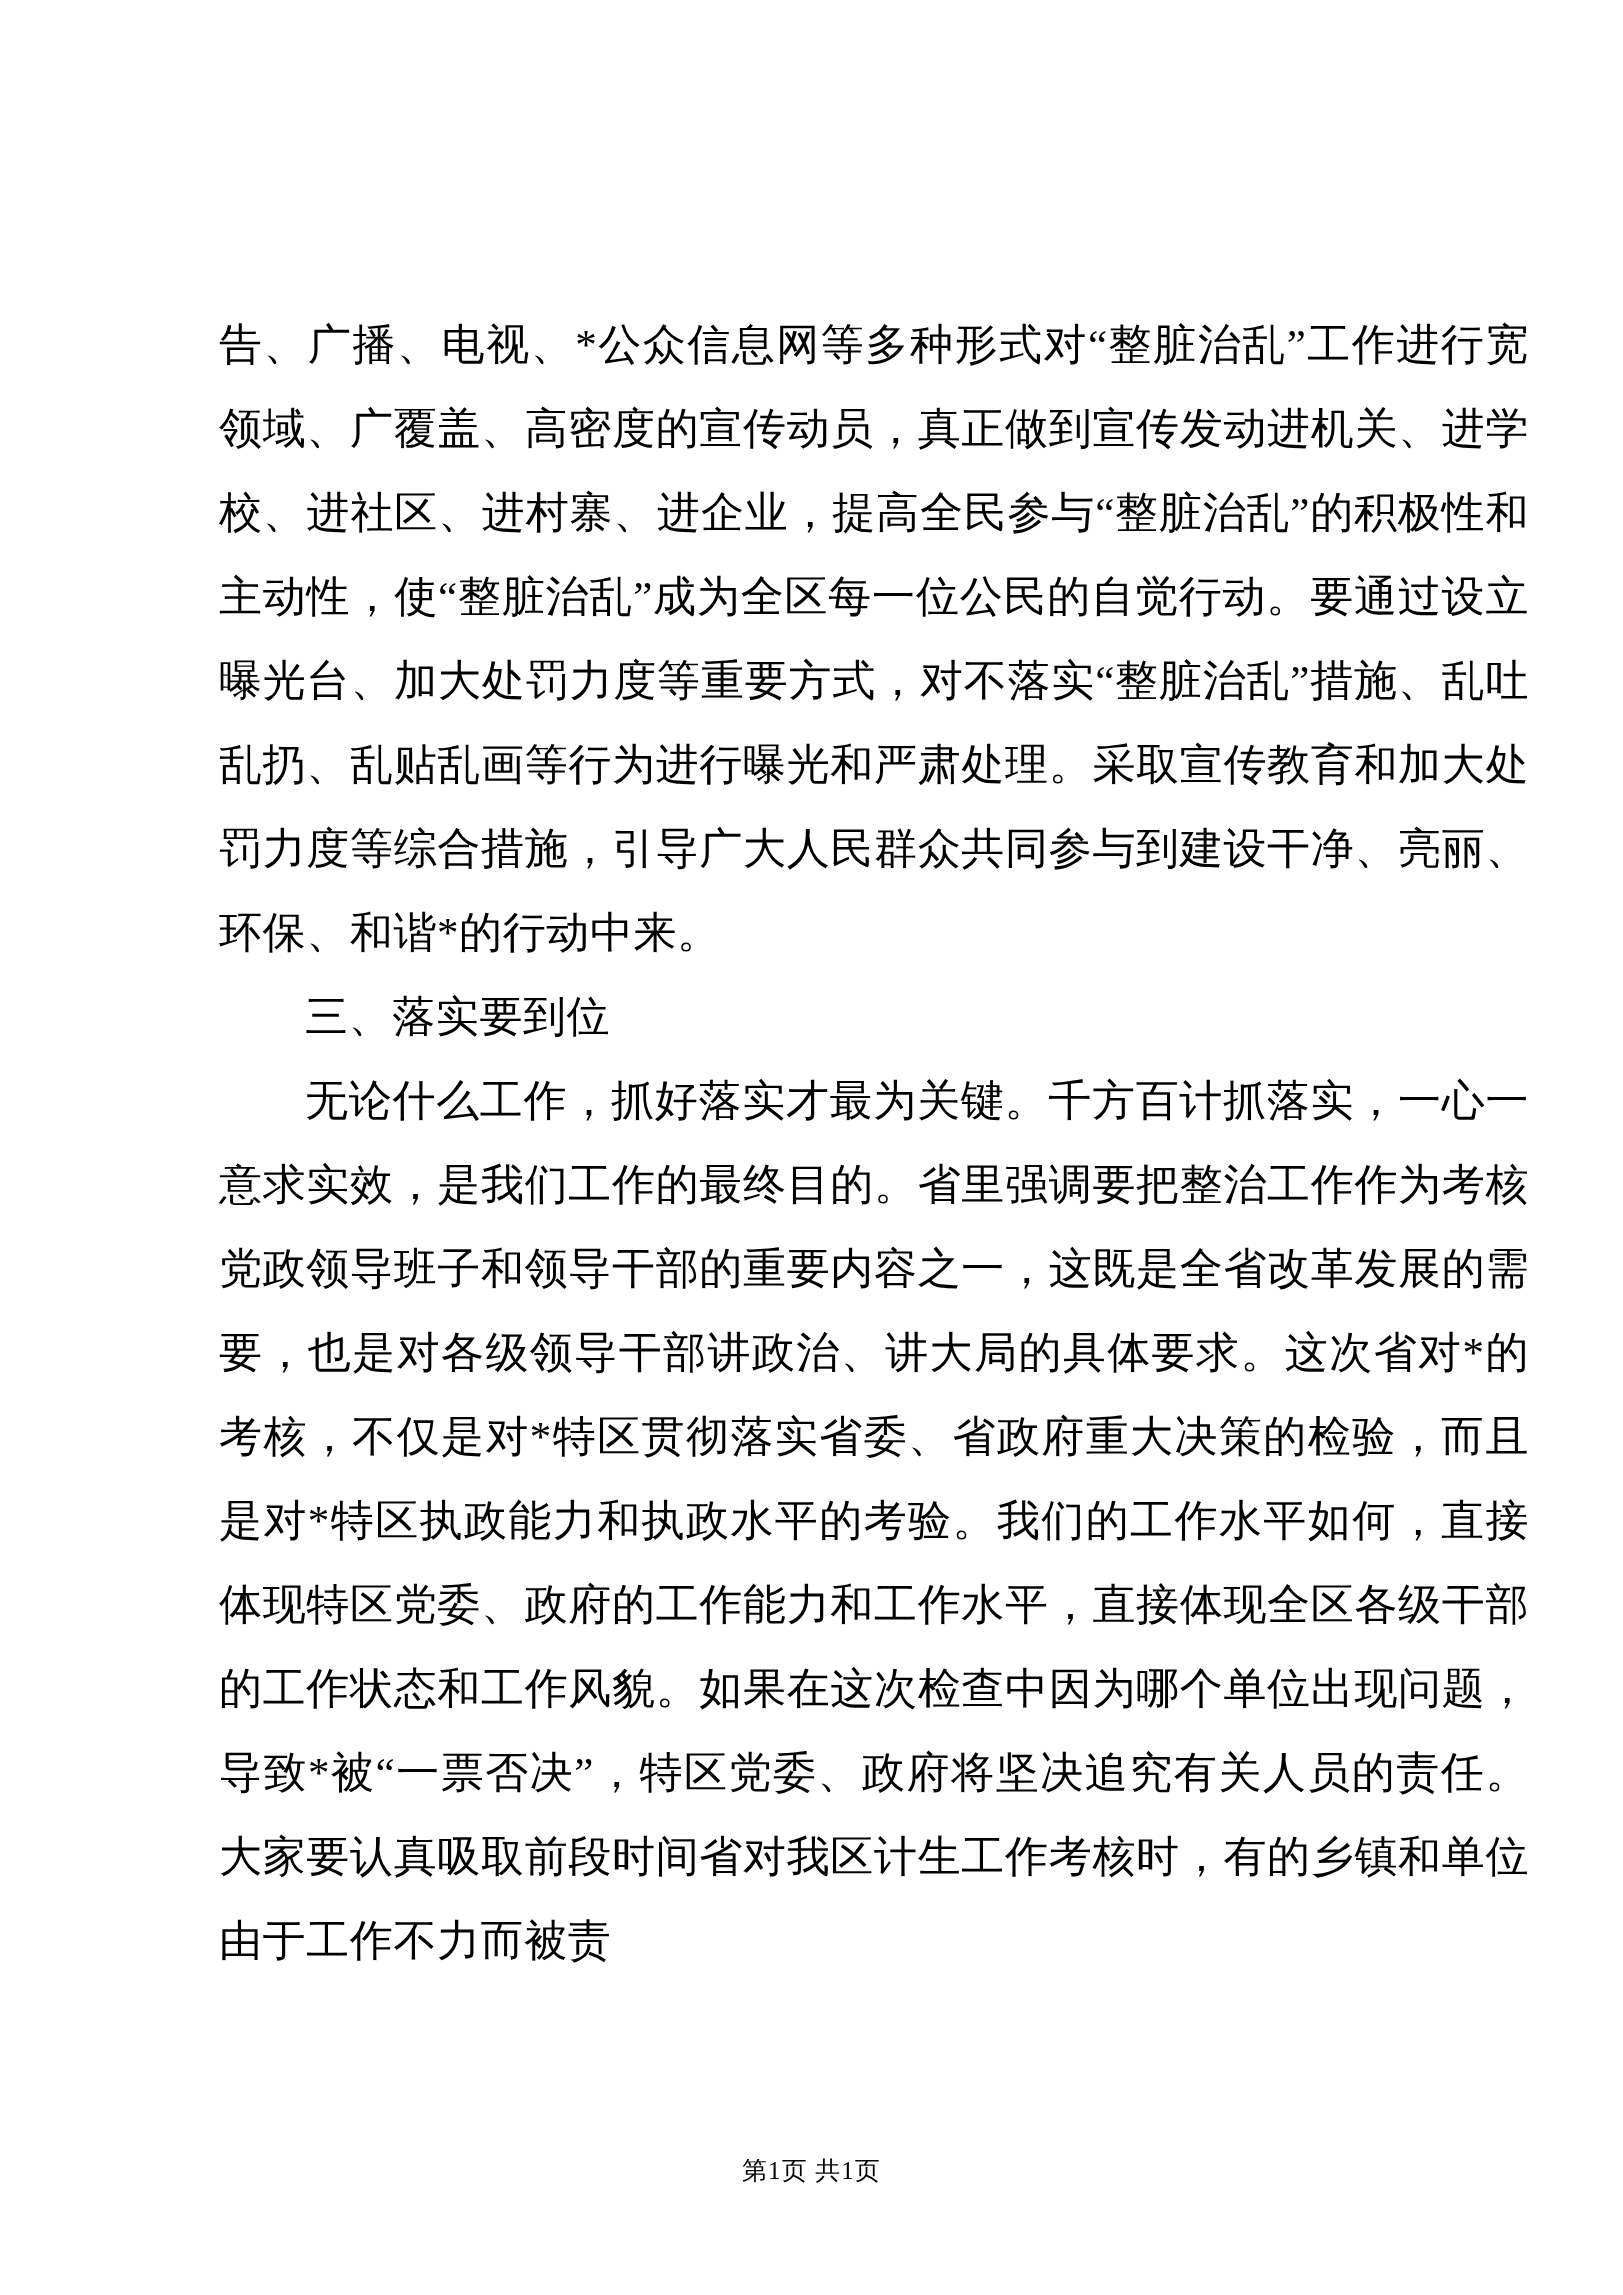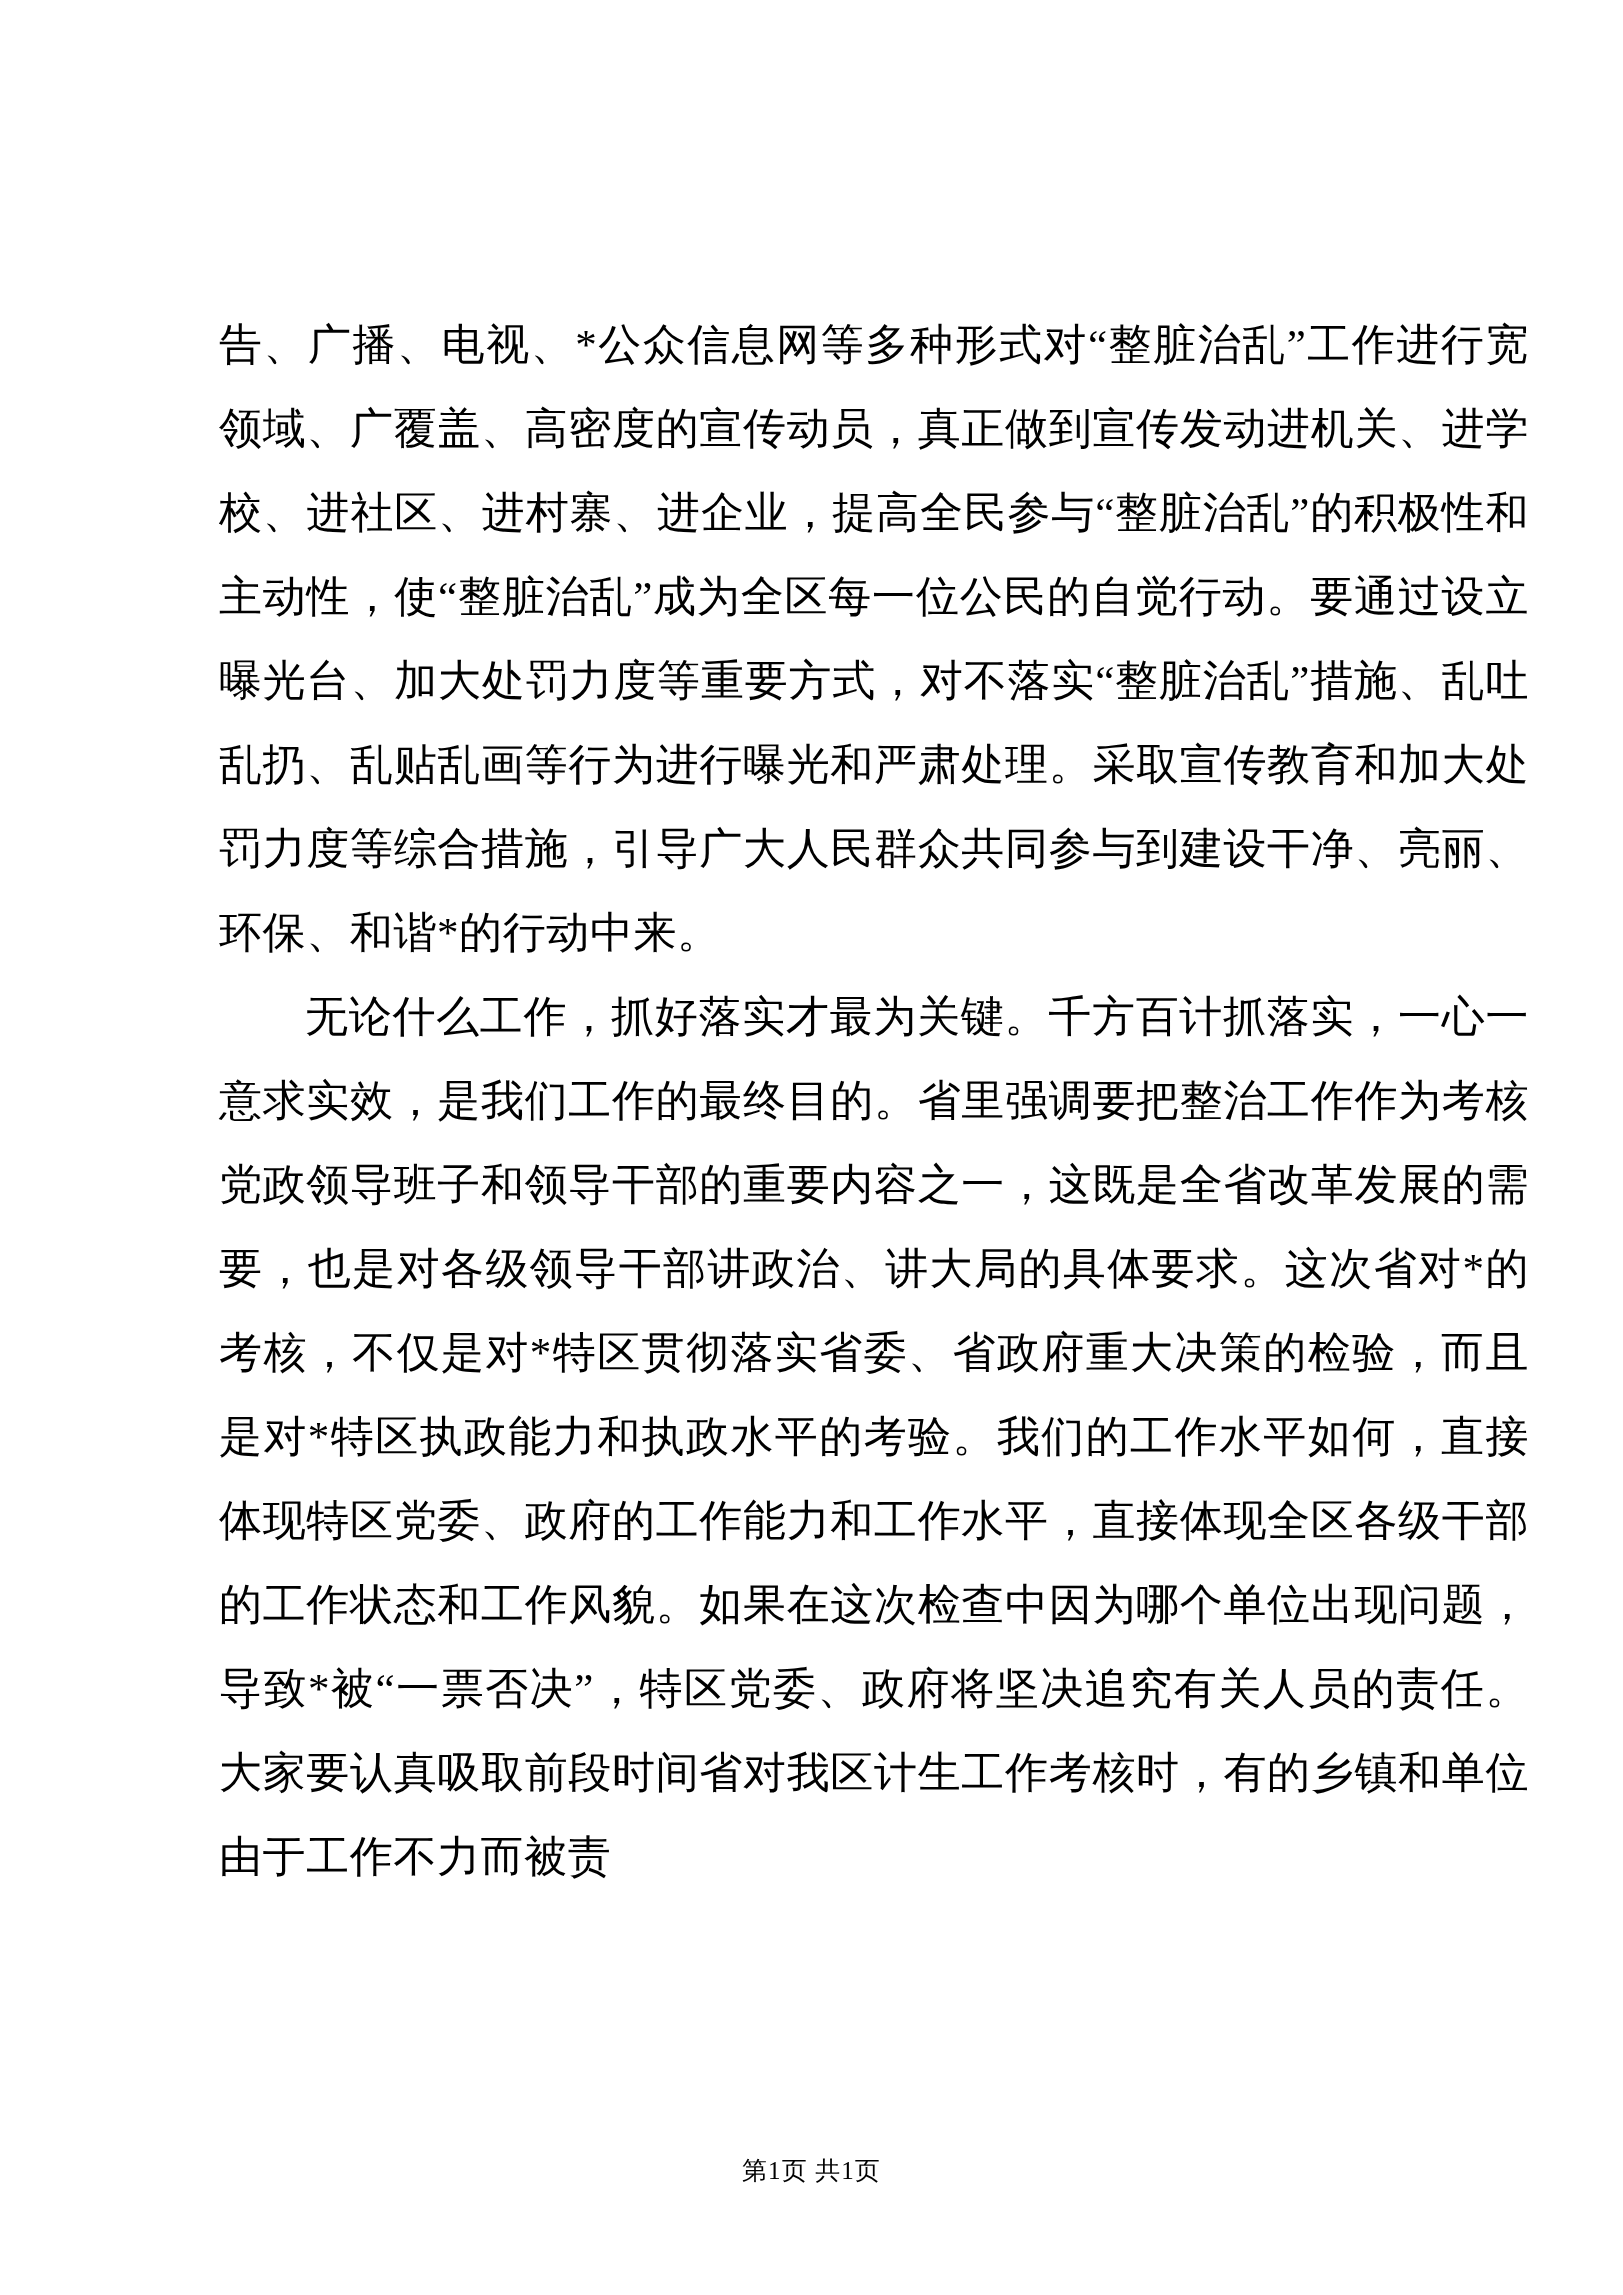--- a/index.html
+++ b/index.html
@@ -45,17 +45,18 @@
     letter-spacing: 1.1px;
     color: #000000;
   }
 </style>
 </head>
 <body>
 
 <div class="page">
   <div class="doc">
     <p>告、广播、电视、*公众信息网等多种形式对“整脏治乱”工作进行宽领域、广覆盖、高密度的宣传动员，真正做到宣传发动进机关、进学校、进社区、进村寨、进企业，提高全民参与“整脏治乱”的积极性和主动性，使“整脏治乱”成为全区每一位公民的自觉行动。要通过设立曝光台、加大处罚力度等重要方式，对不落实“整脏治乱”措施、乱吐乱扔、乱贴乱画等行为进行曝光和严肃处理。采取宣传教育和加大处罚力度等综合措施，引导广大人民群众共同参与到建设干净、亮丽、环保、和谐*的行动中来。</p>
+    <p class="indent">三、落实要到位</p>
     <p class="indent">无论什么工作，抓好落实才最为关键。千方百计抓落实，一心一意求实效，是我们工作的最终目的。省里强调要把整治工作作为考核党政领导班子和领导干部的重要内容之一，这既是全省改革发展的需要，也是对各级领导干部讲政治、讲大局的具体要求。这次省对*的考核，不仅是对*特区贯彻落实省委、省政府重大决策的检验，而且是对*特区执政能力和执政水平的考验。我们的工作水平如何，直接体现特区党委、政府的工作能力和工作水平，直接体现全区各级干部的工作状态和工作风貌。如果在这次检查中因为哪个单位出现问题，导致*被“一票否决”，特区党委、政府将坚决追究有关人员的责任。大家要认真吸取前段时间省对我区计生工作考核时，有的乡镇和单位由于工作不力而被责</p>
   </div>
   <div class="footer">第1页 共1页</div>
 </div>
 
 
 </body></html>

